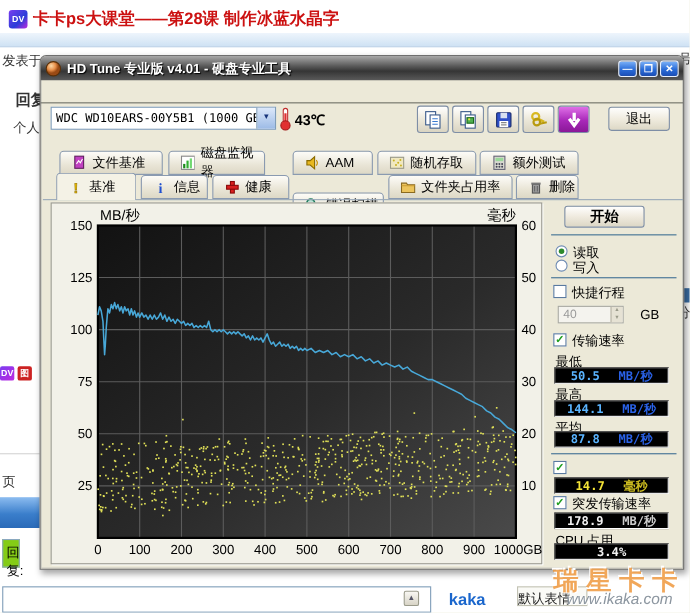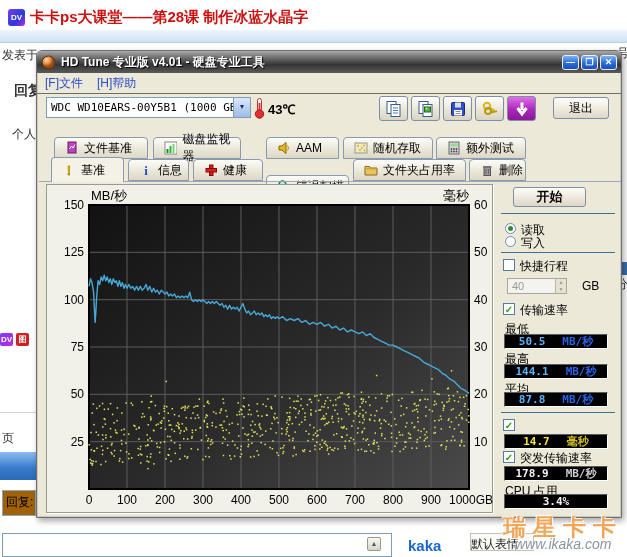--- a/index.html
+++ b/index.html
@@ -12,21 +12,21 @@
   .dv-badge { left:8px; top:9px; width:17px; height:17px; border-radius:3px;
     background:linear-gradient(135deg,#7a3cf0,#2a3cd8 60%,#c02ae0); color:#fff; font-size:8px; font-weight:bold;
     display:flex; align-items:center; justify-content:center; }
   .blue-band { left:0; top:30px; width:627px; height:13px;
     background:linear-gradient(#eef5fc,#cfe2f4); border-bottom:1px solid #b9cfe6; }
   .frag { color:#333; }
   .badge-sm { width:13px; height:13px; border-radius:2px; color:#fff; font-size:8px; font-weight:bold;
     display:flex; align-items:center; justify-content:center; }
   .hline { height:1px; background:#d4d4d4; }
   .blue-band2 { left:0; top:452px; width:36px; height:28px; background:linear-gradient(#8cbcf0,#3a7ecb 55%,#2a6ab8); }
-  .reply-box { left:2px; top:490px; width:34px; height:26px; background:#a16207; border:1px solid #8aa8c0; padding:3px 0 0 3px; }
+  .reply-box { left:2px; top:490px; width:16px; height:26px; background:#84cc16; border:1px solid #8aa8c0; padding:3px 0 0 3px; }
   .textarea-box { left:2px; top:533px; width:390px; height:24px; background:#fff; border:1px solid #7f9db9; }
   .scroll-btn { left:367px; top:537px; width:14px; height:14px; border:1px solid #9a9a8a; border-radius:2px;
     background:linear-gradient(#f8f7f3,#d8d4c6); font-size:7px; color:#556; text-align:center; line-height:12px; }
   .kaka { left:408px; top:537px; font-size:15px; font-weight:bold; color:#1a66cc; }
   .emo-btn { left:470px; top:533px; width:64px; height:18px; background:#fafaf6; border:1px solid #c2c2b4;
     text-align:left; line-height:21px; font-size:12px; color:#222; }
   .wm-brand { left:503px; top:512px; font-size:23px; font-weight:bold; letter-spacing:7px; color:rgba(238,148,54,.82);
     text-shadow:1px 1px 0 #fff,-1px -1px 0 #fff; z-index:9; white-space:nowrap; }
   .wm-url { left:515px; top:536px; font-size:14px; font-style:italic; color:#8b959f; text-shadow:1px 1px 0 #fff; z-index:9; }
 
@@ -82,21 +82,21 @@
 </style>
 </head>
 <body>
 
 <div class="abs dv-badge">DV</div>
 <div class="abs top-heading">卡卡ps大课堂——第28课 制作冰蓝水晶字</div>
 <div class="abs blue-band"></div>
 
 <div class="abs frag" style="left:2px;top:47px;">发表于</div>
 <div class="abs frag" style="left:14px;top:82px;font-weight:bold;font-size:14px;">回复</div>
-<div class="abs frag" style="left:12px;top:126px;">个人</div>
+<div class="abs frag" style="left:12px;top:108px;">个人</div>
 <div class="abs badge-sm" style="left:0;top:333px;background:linear-gradient(135deg,#7a3cf0,#c02ae0);">DV</div>
 <div class="abs badge-sm" style="left:16px;top:333px;background:#cc2222;">图</div>
 <div class="abs hline" style="left:0;top:412px;width:36px;"></div>
 <div class="abs frag" style="left:2px;top:430px;">页</div>
 <div class="abs blue-band2"></div>
 <div class="abs reply-box"><span>回复:</span></div>
 <div class="abs textarea-box"></div>
 <div class="abs scroll-btn">▲</div>
 <div class="abs kaka">kaka</div>
 <div class="abs emo-btn">默认表情</div>
@@ -121,24 +121,20 @@
       <circle cx="7.5" cy="7.5" r="6.5" fill="url(#ball)" stroke="#5a3008"></circle>
     </svg>
     <span class="title-text">HD Tune 专业版 v4.01 - 硬盘专业工具</span>
     <span class="capbtns">
       <span class="capbtn">—</span>
       <span class="capbtn">❐</span>
       <span class="capbtn">✕</span>
     </span>
   </div>
 
-  <div class="abs menubar">
-    <span class="menu-item">[F]文件</span>
-    <span class="menu-item">[H]帮助</span>
-  </div>
   <div class="abs menu-sep"></div>
 
   <div class="abs combo">
     <span class="combo-text">WDC WD10EARS-00Y5B1 (1000 GB)</span>
     <span class="combo-arrow">▼</span>
   </div>
   <svg class="abs" style="left:216px;top:46px;" width="13" height="22">
     <rect x="4.5" y="1.5" width="4" height="13" rx="2" fill="#fff" stroke="#c03030"></rect>
     <rect x="5.5" y="6" width="2" height="9" fill="#e03030"></rect>
     <circle cx="6.5" cy="17" r="4.2" fill="#e03030" stroke="#a01818"></circle>

